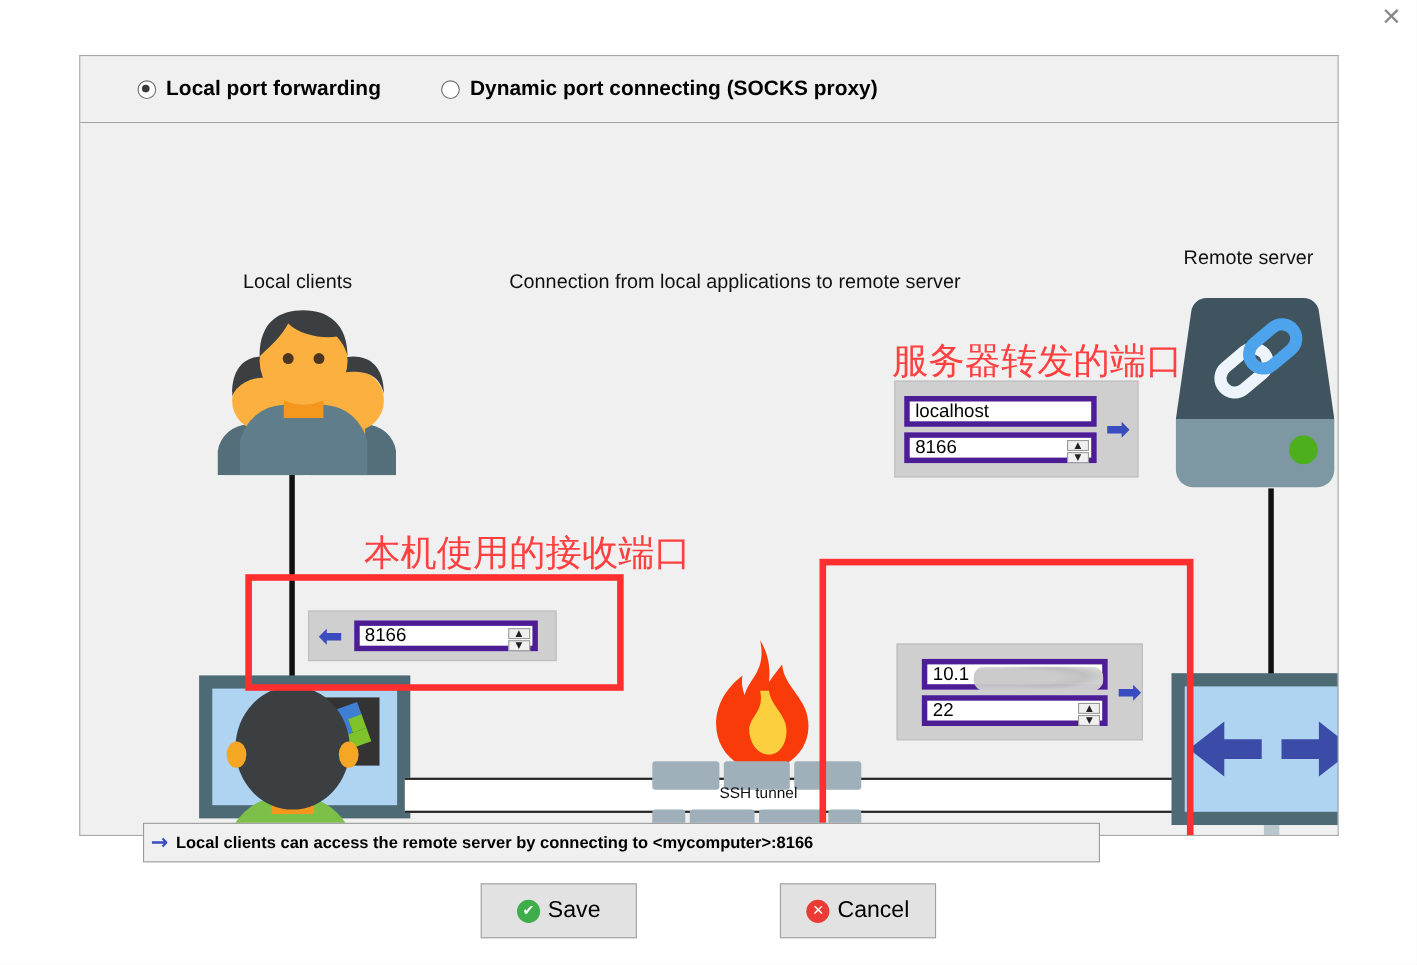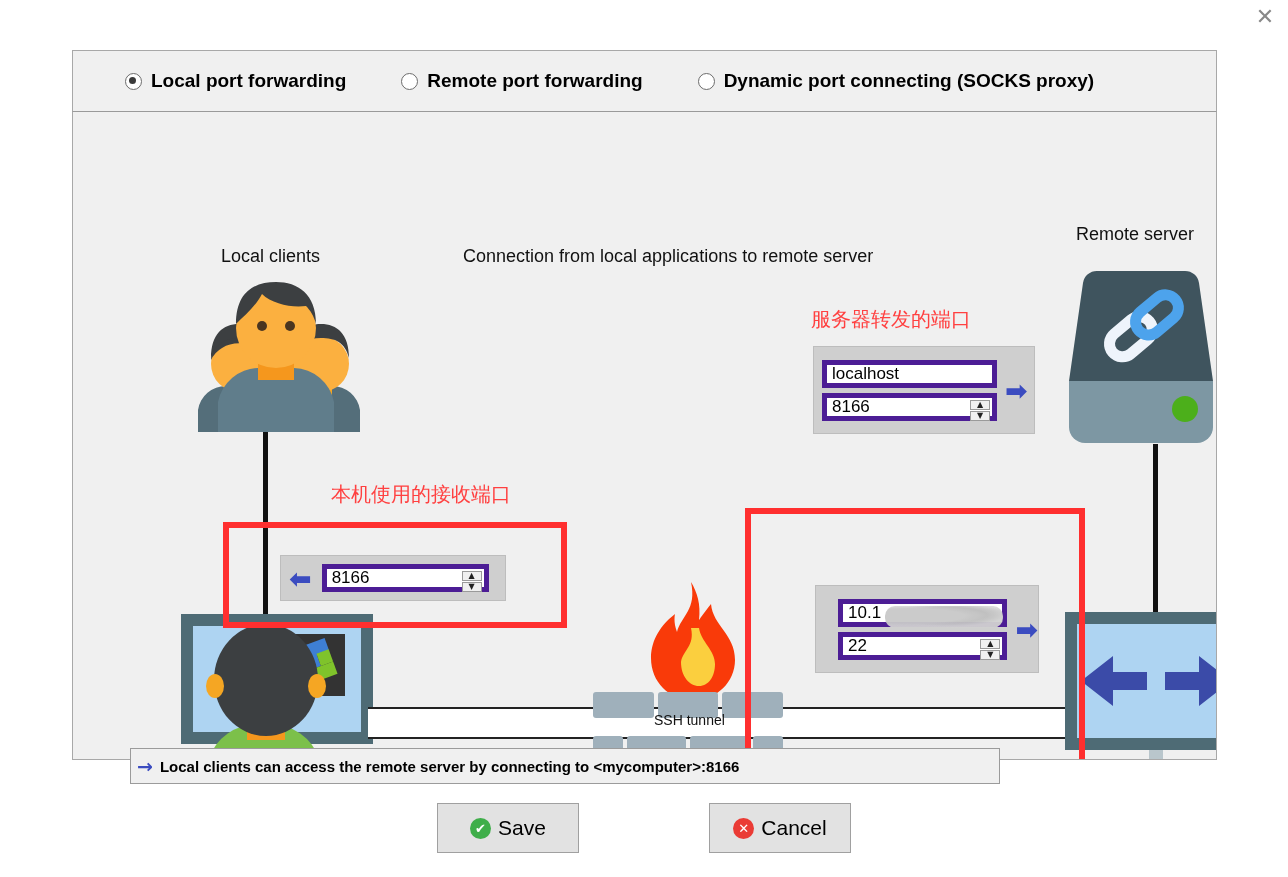--- a/index.html
+++ b/index.html
@@ -73,21 +73,21 @@
   #lbl-local-clients{ left:148px; top:134px; }
   #lbl-connection{   left:390px; top:134px; }
   #lbl-remote-server{left:1003px; top:112px; }
   #lbl-ssh-tunnel{
     position:absolute; left:581px; top:600px;
     font-size:14px; color:#111; z-index:4;
   }
   
   .cn{
     position:absolute; color:#ff4040; white-space:nowrap;
-    font-family:"DejaVu Sans", sans-serif; font-size:20px;
+    font-family:"DejaVu Sans", sans-serif; font-size:33px;
     z-index:7;
   }
   #cn-remote-port{ left:738px; top:194px; }
   #cn-local-port{  left:258px; top:369px; }
   
   .redbox{ position:absolute; border:6px solid #ff2f2f; box-sizing:border-box; z-index:5; }
   #redbox-left{  left:150px; top:410px; width:344px; height:106px; }
   #redbox-right{ left:672px; top:396px; width:340px; height:260px; }
   
   .vline{ position:absolute; background:#111; width:5px; z-index:1; }
@@ -182,24 +182,20 @@
 <div id="win-close">
   <span>✕</span>
 </div>
 
 <div id="dialog">
 
   <div id="mode-bar">
     <div class="radio-opt" id="opt-local">
       <span class="radio-dot checked"></span>
       <span>Local port forwarding</span>
-    </div>
-    <div class="radio-opt" id="opt-remote">
-      <span class="radio-dot"></span>
-      <span>Remote port forwarding</span>
     </div>
     <div class="radio-opt" id="opt-dynamic">
       <span class="radio-dot"></span>
       <span>Dynamic port connecting (SOCKS proxy)</span>
     </div>
   </div>
 
   <div id="canvas">
 
     <div class="dlabel" id="lbl-local-clients">Local clients</div>

